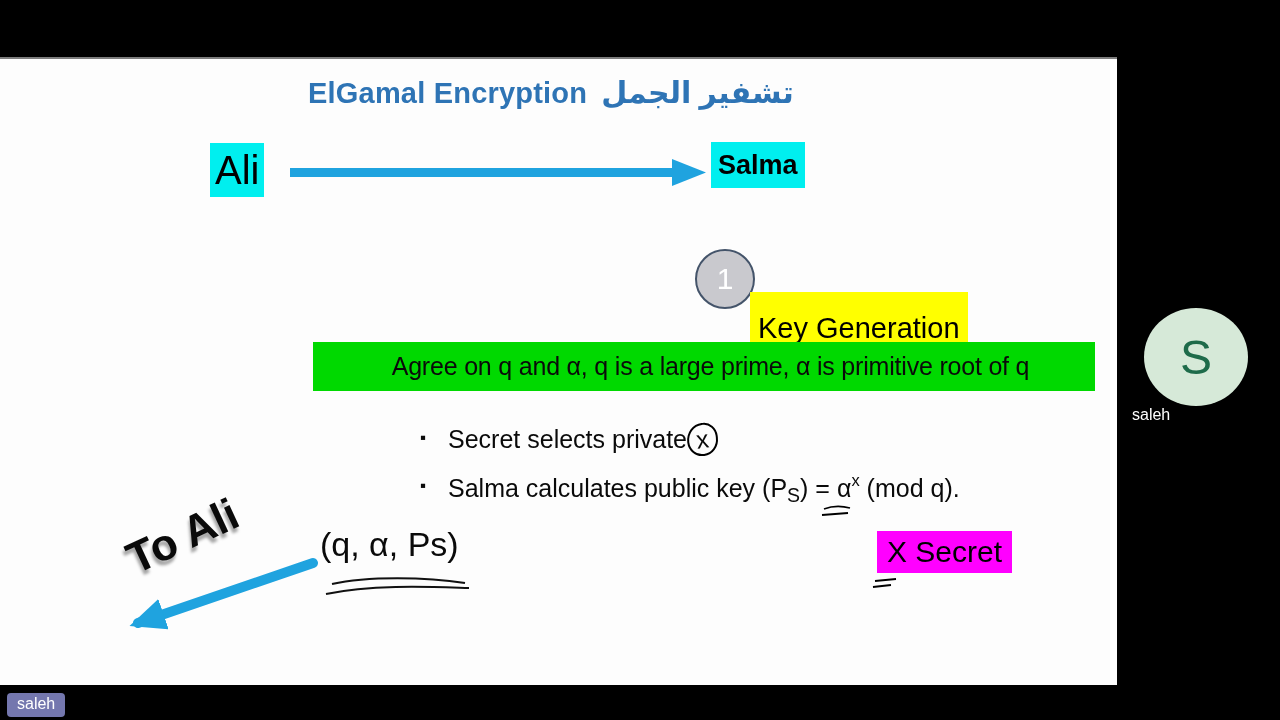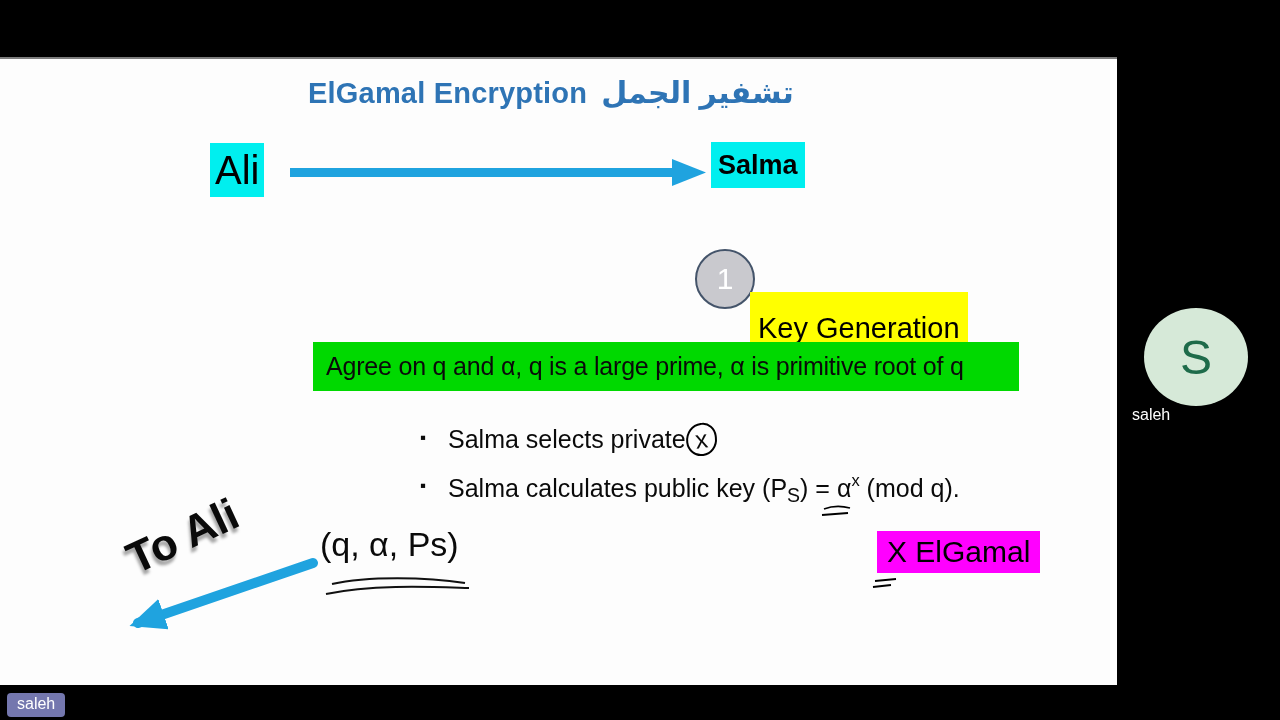--- a/index.html
+++ b/index.html
@@ -27,22 +27,22 @@
   .actor-ali{left:210px;top:84px;background:var(--cyan_highlight);
              font-size:40px;padding:1px 5px;line-height:52px;}
   .actor-salma{left:711px;top:83px;background:var(--cyan_highlight);
                font-size:27px;font-weight:700;padding:4px 7px;line-height:38px;}
 
   .step-badge{left:695px;top:190px;width:60px;height:60px;border-radius:50%;
               background:var(--badge_fill);border:2.5px solid var(--badge_border);
               color:#fff;font-size:30px;display:flex;align-items:center;justify-content:center;}
   .step-title{left:750px;top:233px;background:var(--yellow_highlight);
               font-size:29px;padding:20px 8px;white-space:nowrap;}
-  .agreement{left:313px;top:283px;width:706px;height:49px;background:var(--green_highlight);
-             font-size:25px;display:flex;align-items:center;justify-content:flex-start;
+  .agreement{left:313px;top:283px;width:782px;height:49px;background:var(--green_highlight);
+             font-size:25px;display:flex;align-items:center;justify-content:center;
              white-space:nowrap;letter-spacing:-.2px;padding-left:13px;}
 
   .bullet{display:flex;align-items:flex-start;font-size:25px;white-space:nowrap;}
   .bullet .marker{font-size:17px;margin-top:5px;margin-right:22px;}
   .b1{left:420px;top:364px;}
   .b2{left:420px;top:412px;}
   .circled{display:inline-flex;align-items:center;justify-content:center;
            width:31px;height:33px;border:2px solid #000;margin:0 -2px 0 0;
            border-radius:55% 45% 52% 48%;transform:rotate(-7deg);}
   sub.ps{font-size:0.78em;vertical-align:-5px;}
@@ -92,21 +92,21 @@
   <div class="abs hl step-title">
     <span>Key Generation</span>
   </div>
 
   <div class="abs agreement">
     <span>Agree on q and α, q is a large prime, α is primitive root of q</span>
   </div>
 
   <div class="abs bullet b1">
     <span class="marker">▪</span>
-    <span><span>Salma selects private</span><span class="circled">
+    <span><span>Secret selects private</span><span class="circled">
           <span>x</span>
         </span></span>
   </div>
 
   <div class="abs bullet b2">
     <span class="marker">▪</span>
     <span><span>Salma calculates public key (P</span><sub class="ps">S</sub><span>) = α</span><sup class="ax">x</sup><span> (mod q).</span></span>
   </div>
 
   <svg class="abs" style="left:820px;top:446px" width="34" height="14" aria-hidden="true">
@@ -130,21 +130,21 @@
   <div class="abs tuple">
     <span>(q, α, Ps)</span>
   </div>
 
   <svg class="abs" style="left:322px;top:516px" width="150" height="26" aria-hidden="true">
     <path d="M10,9 C45,1 105,2 143,8" stroke="#111" stroke-width="2.2" fill="none"></path>
     <path d="M4,19 C52,9 112,12 147,13" stroke="#111" stroke-width="2" fill="none"></path>
   </svg>
 
   <div class="abs hl secret">
-    <span>X ElGamal</span>
+    <span>X Secret</span>
   </div>
 
   <svg class="abs" style="left:872px;top:518px" width="30" height="14" aria-hidden="true">
     <path d="M3,4 L24,2" stroke="#000" stroke-width="1.8" fill="none"></path>
     <path d="M1,10 L19,8" stroke="#000" stroke-width="1.8" fill="none"></path>
   </svg>
 
 </div>
 
 <div class="abs avatar">

